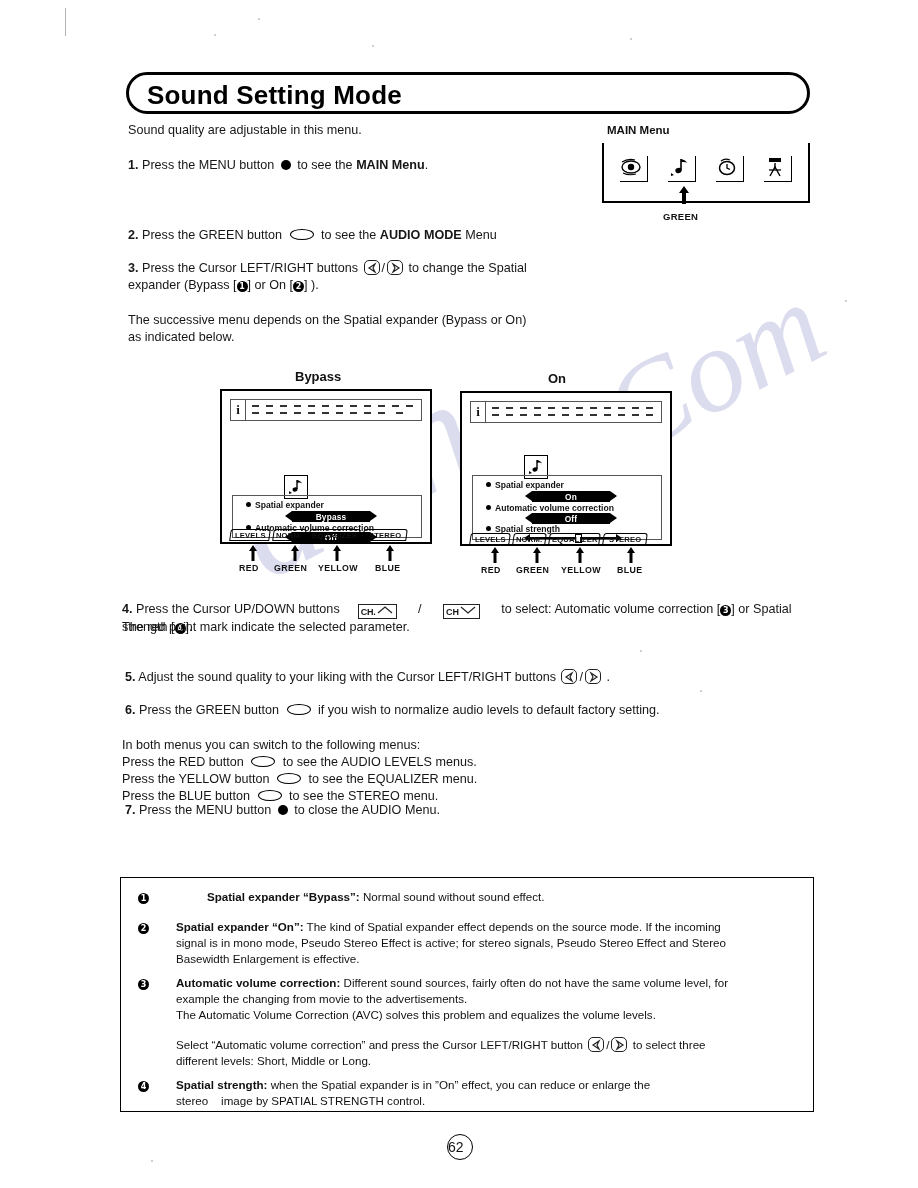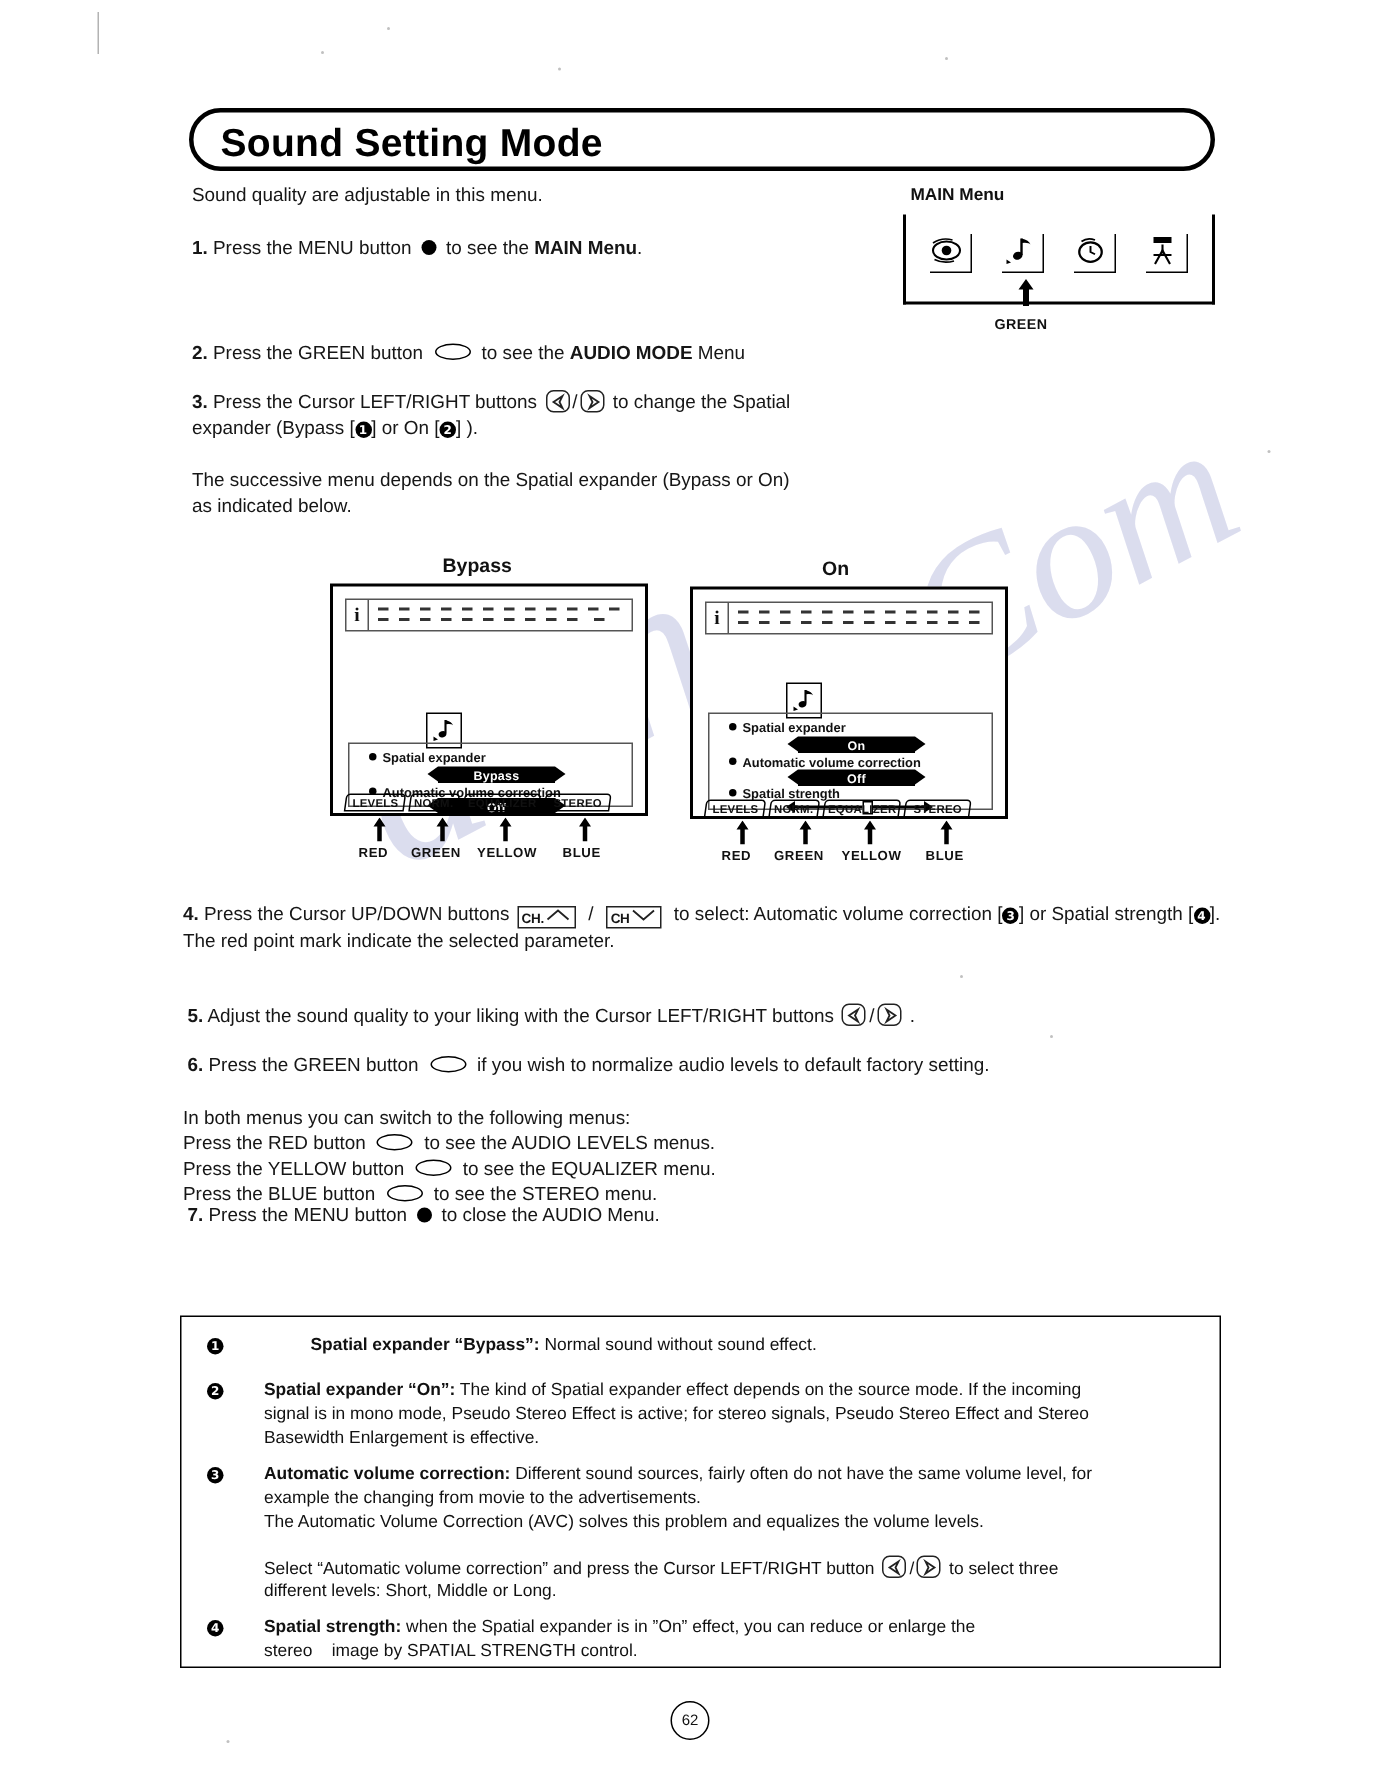--- a/index.html
+++ b/index.html
@@ -69,21 +69,21 @@
     border: 1.4px solid #222; border-radius: 5px;
     vertical-align: -3px; margin: 0 2px;
     position: relative;
   }
   .cursor-btn svg { position: absolute; left: 1px; top: 1px; }
   .ch-btn {
     display: inline-block;
     border: 1.3px solid #222;
     padding: 0 3px 0 2px;
     font-size: 9px; font-weight: bold; letter-spacing: -.2px;
-    vertical-align: -2px; margin: 0 5px;
+    vertical-align: -2px; margin: 0 18px;
     height: 15px; line-height: 14px;
     white-space: nowrap;
   }
   .ch-btn svg { vertical-align: 1px; margin-left: 1px; }
 
   
   .cnum {
     display: inline-block;
     width: 11px; height: 11px; line-height: 11px;
     background: #000; color: #fff; border-radius: 50%;
@@ -185,22 +185,22 @@
     border: 1.8px solid #000;
   }
   .note-row { position: absolute; font-size: 11.6px; line-height: 16px; }
   .note-marker { position: absolute; font-size: 11px; }
 
   
   .pagenum {
     position: absolute; left: 447px; top: 1134px;
     width: 26px; height: 26px;
     border: 1.4px solid #000; border-radius: 50%;
-    display: flex; align-items: center; justify-content: center;
-    font-size: 10px;
+    display: flex; align-items: center; 
+    font-size: 14px;
   }
 </style>
 </head>
 <body>
 
 <div class="page">
 
   <div class="scan-line"></div>
   <div class="speck" style="left:258px;top:18px;width:2px;height:2px;"></div>
   <div class="speck" style="left:214px;top:34px;width:2px;height:2px;"></div>

